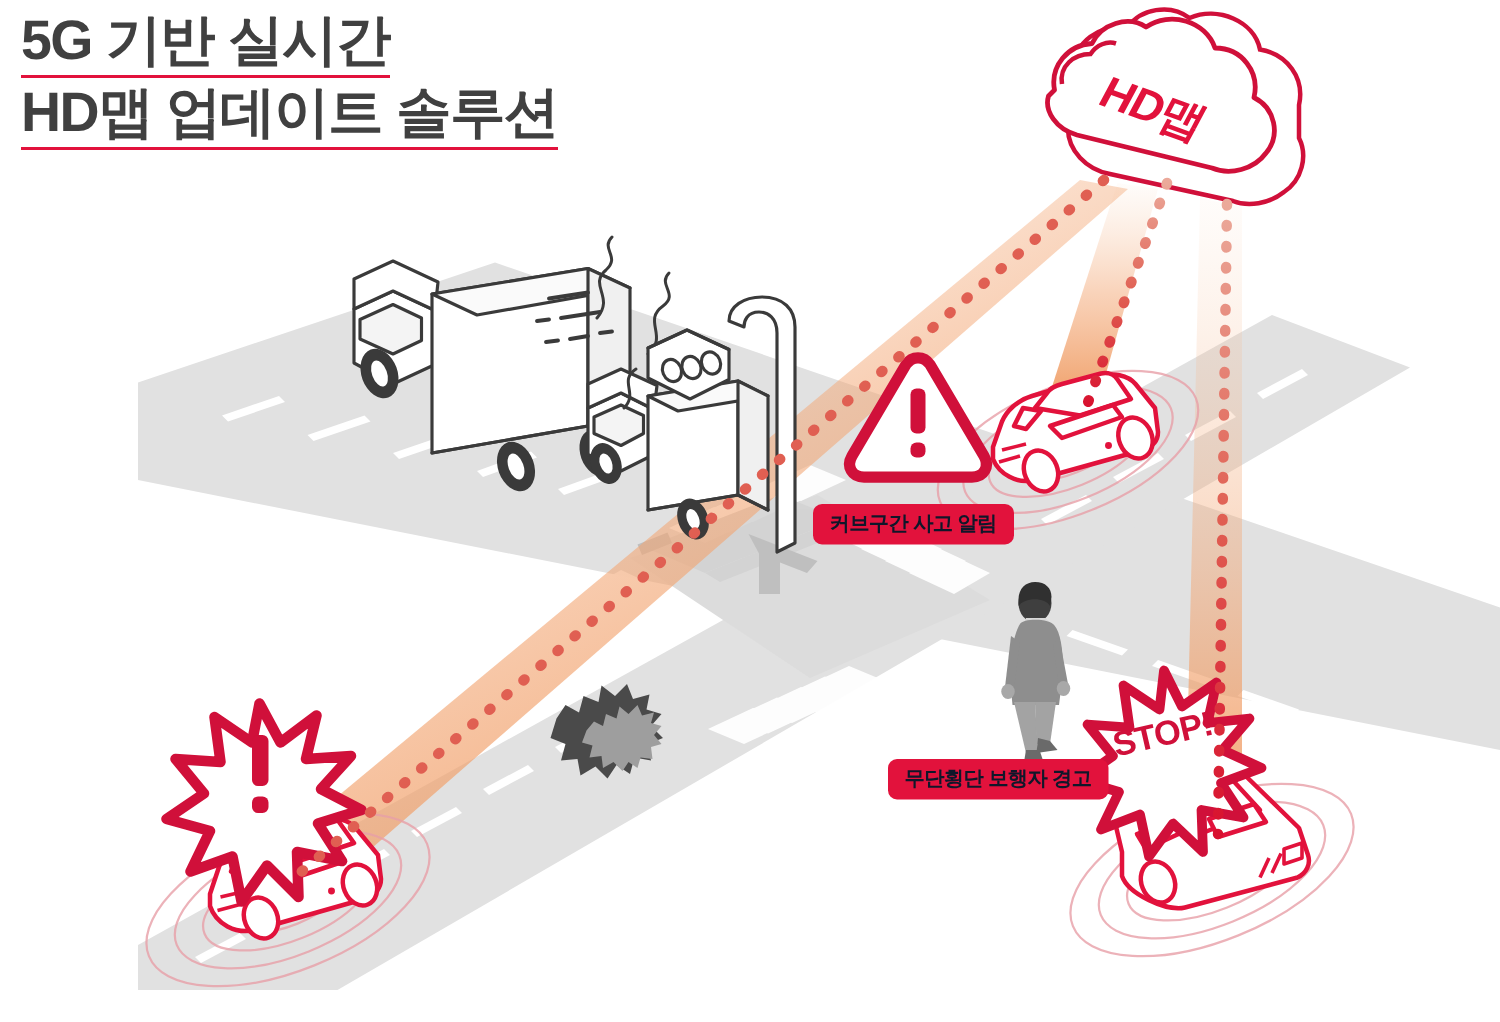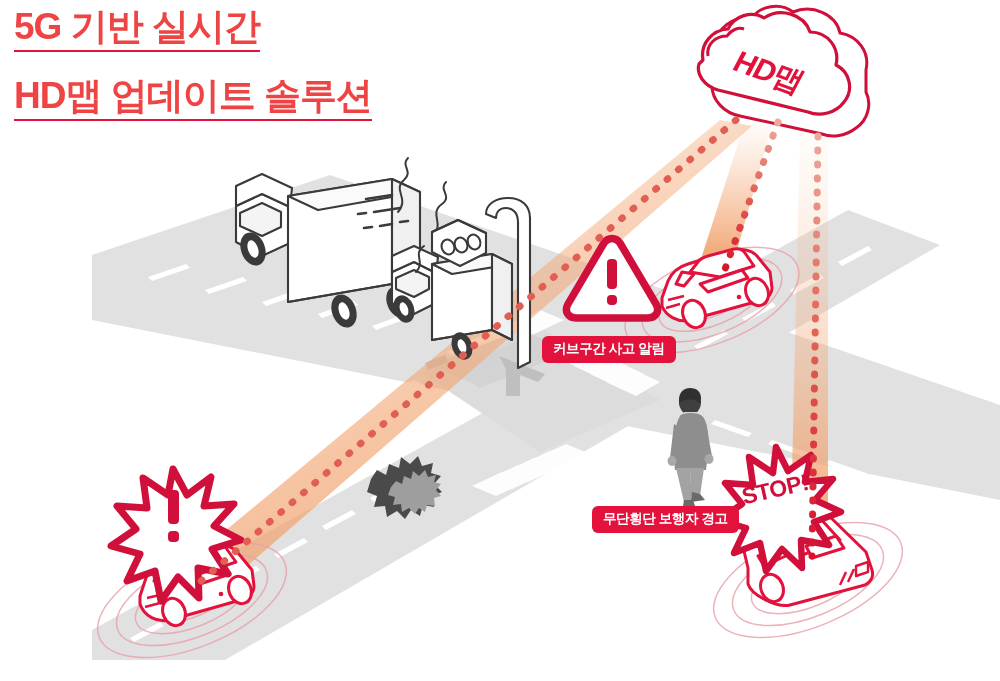--- a/index.html
+++ b/index.html
@@ -8,41 +8,41 @@
   #scene{position:absolute;inset:0;}
 
   
   #title-block{position:absolute;left:14px;top:4px;z-index:40;}
   .title-line{
     font-family:"Liberation Sans","DejaVu Sans",sans-serif;
     font-weight:bold;
     font-size:37px;
     line-height:45px;
     letter-spacing:-1px;
-    color:#ef4444;
+    color:#404040;
     white-space:nowrap;
     position:relative;
     padding-bottom:3px;
     display:block;
     width:max-content;
   }
   .title-line::after{
     content:"";
     position:absolute;
     left:0;right:0;bottom:0;
     height:2px;
     background:#E2123C;
   }
-  #title-line-2{margin-top:21px;}
+  #title-line-2{margin-top:0;}
 
   
   .pill{
     position:absolute;
     background:#E2123C;
-    color:#ffffff;
+    color:#0f172a;
     font-weight:bold;
     font-size:13.5px;
     letter-spacing:-0.4px;
     padding:6px 11px 7px 11px;
     border-radius:6px;
     white-space:nowrap;
     z-index:30;
     line-height:1;
   }
 

